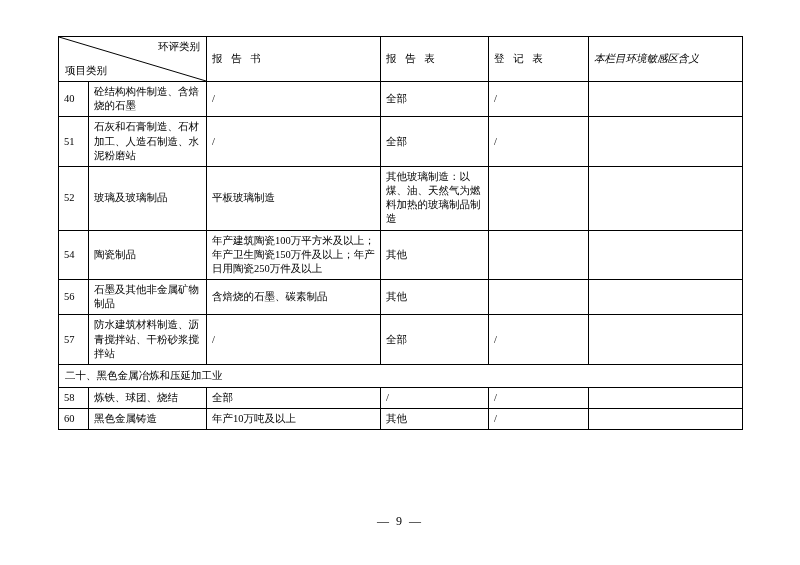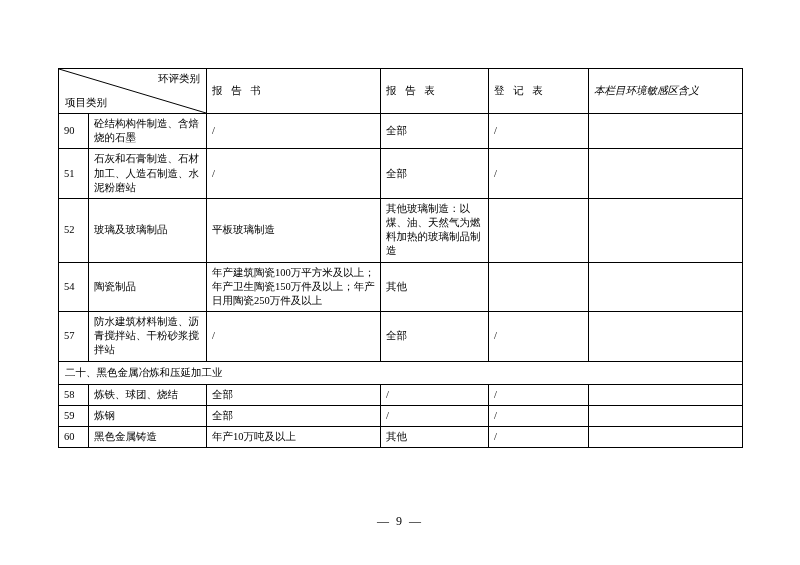--- a/index.html
+++ b/index.html
@@ -12,21 +12,21 @@
     background: #ffffff;
     font-family: "Liberation Serif", "DejaVu Serif", serif;
     color: #000000;
     overflow: hidden;
   }
   .page {
     position: relative;
     width: 800px;
     height: 565px;
     box-sizing: border-box;
-    padding: 68px 58px 0 58px;
+    padding: 36px 58px 0 58px;
   }
   table.main {
     width: 684px;
     border-collapse: collapse;
     table-layout: fixed;
     font-size: 10.5px;
     line-height: 1.35;
   }
   table.main td, table.main th {
     border: 1px solid #000000;
@@ -131,21 +131,21 @@
           <span class="lbl-bot">项目类别</span>
         </td>
         <td class="hdr-cell">报 告 书</td>
         <td class="hdr-cell">报 告 表</td>
         <td class="hdr-cell">登 记 表</td>
         <td class="hdr-cell nospace">本栏目环境敏感区含义</td>
       </tr>
     </thead>
     <tbody>
       <tr>
-        <td class="num">90</td>
+        <td class="num">40</td>
         <td class="cat">砼结构构件制造、含焙烧的石墨</td>
         <td class="ctr txt">/</td>
         <td class="txt">全部</td>
         <td class="ctr txt">/</td>
         <td class="txt"></td>
       </tr>
       <tr>
         <td class="num">51</td>
         <td class="cat">石灰和石膏制造、石材加工、人造石制造、水泥粉磨站</td>
         <td class="ctr txt">/</td>
@@ -163,41 +163,41 @@
       </tr>
       <tr>
         <td class="num">54</td>
         <td class="cat">陶瓷制品</td>
         <td class="txt">年产建筑陶瓷100万平方米及以上；年产卫生陶瓷150万件及以上；年产日用陶瓷250万件及以上</td>
         <td class="txt">其他</td>
         <td class="ctr txt"></td>
         <td class="txt"></td>
       </tr>
       <tr>
+        <td class="num">56</td>
+        <td class="cat">石墨及其他非金属矿物制品</td>
+        <td class="txt">含焙烧的石墨、碳素制品</td>
+        <td class="txt">其他</td>
+        <td class="ctr txt"></td>
+        <td class="txt"></td>
+      </tr>
+      <tr>
         <td class="num">57</td>
         <td class="cat">防水建筑材料制造、沥青搅拌站、干粉砂浆搅拌站</td>
         <td class="ctr txt">/</td>
         <td class="txt">全部</td>
         <td class="ctr txt">/</td>
         <td class="txt"></td>
       </tr>
       <tr class="section">
         <td colspan="6">二十、黑色金属冶炼和压延加工业</td>
       </tr>
       <tr>
         <td class="num">58</td>
         <td class="cat">炼铁、球团、烧结</td>
-        <td class="txt">全部</td>
-        <td class="ctr txt">/</td>
-        <td class="ctr txt">/</td>
-        <td class="txt"></td>
-      </tr>
-      <tr>
-        <td class="num">59</td>
-        <td class="cat">炼钢</td>
         <td class="txt">全部</td>
         <td class="ctr txt">/</td>
         <td class="ctr txt">/</td>
         <td class="txt"></td>
       </tr>
       <tr>
         <td class="num">60</td>
         <td class="cat">黑色金属铸造</td>
         <td class="txt">年产10万吨及以上</td>
         <td class="txt">其他</td>

